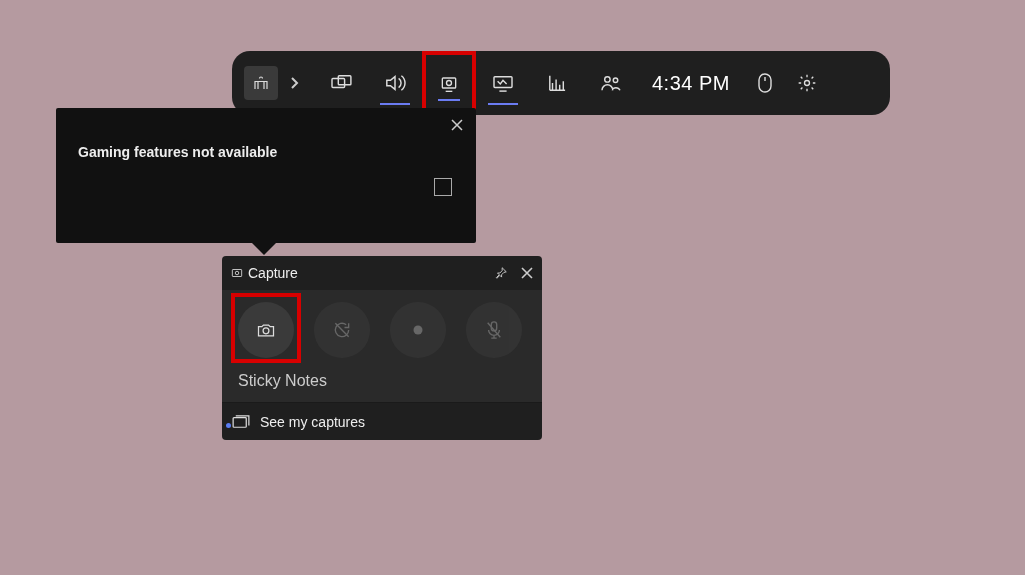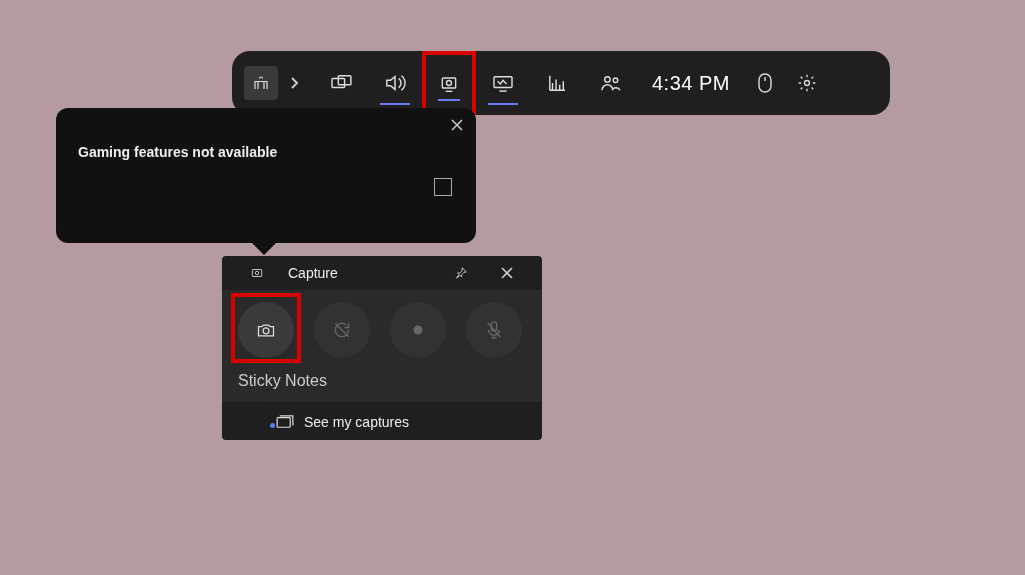--- a/index.html
+++ b/index.html
@@ -32,60 +32,60 @@
     .tb-btn.highlight { border: 4px solid #d80000; }
     .tb-time {
       flex: 0 0 auto; padding: 0 14px; font-size: 20px; letter-spacing: 0.5px; color: #fff;
     }
 
     svg { display: block; }
 
     
     .tooltip {
       position: absolute; top: 108px; left: 56px; width: 420px; height: 135px;
-      background: #111; border-radius: 12px; color: #eee; padding: 14px 18px 0 22px;
+      background: #111; border-radius: 2px; color: #eee; padding: 14px 18px 0 22px;
     }
     .tooltip-close { position: absolute; top: 10px; right: 12px; color: #ccc; cursor: pointer; }
     .tooltip-title { font-weight: 600; font-size: 14px; margin-top: 22px; }
     .tooltip-row { display: flex; align-items: center; gap: 16px; margin-top: 18px; font-size: 14px; }
     .tooltip-check {
       width: 18px; height: 18px; border: 1.5px solid #aaa; margin-left: auto; margin-right: 6px;
     }
     .tooltip-arrow {
       position: absolute; left: 196px; bottom: -12px; width: 0; height: 0;
       border-left: 12px solid transparent; border-right: 12px solid transparent; border-top: 12px solid #111;
     }
 
     
     .capture {
       position: absolute; top: 256px; left: 222px; width: 320px;
       background: #1f1f1f; border-radius: 4px; color: #ddd; overflow: visible;
     }
     .cap-header {
-      height: 34px; display: flex; align-items: center; gap: 24px; padding: 0 28px;
+      height: 34px; display: flex; align-items: center; gap: 4px; padding: 0 8px;
       font-size: 14px; color: #eee;
     }
     .cap-header .spacer { flex: 1; }
     .cap-body {
       background: #2a2a2a; padding: 12px 8px 10px 8px;
     }
     .cap-buttons { display: flex; gap: 20px; padding-left: 8px; }
     .cap-circle {
       width: 56px; height: 56px; border-radius: 50%; background: #3a3a3a;
       display: flex; align-items: center; justify-content: center; color: #ccc;
     }
     .cap-circle.dim { opacity: 0.55; }
     .cap-highlight {
       position: absolute; border: 4px solid #d80000; width: 70px; height: 70px;
       top: 37px; left: 9px; pointer-events: none;
     }
     .cap-app { font-size: 16px; color: #ccc; margin: 14px 0 2px 8px; }
     .cap-footer {
       height: 38px; display: flex; align-items: center; gap: 10px; padding: 0 10px;
-      border-top: 1px solid #1a1a1a; font-size: 14px; color: #eee; margin-left: 44px;
+      border-top: 1px solid #1a1a1a; font-size: 14px; color: #eee;
     }
     .cap-footer .link-dot {
       width: 5px; height: 5px; border-radius: 50%; background: #5a7cf2; position: relative; top: -6px; left: -6px;
     }
   </style>
 </head>
 <body>
 
 <div class="top-strip"></div>
 

